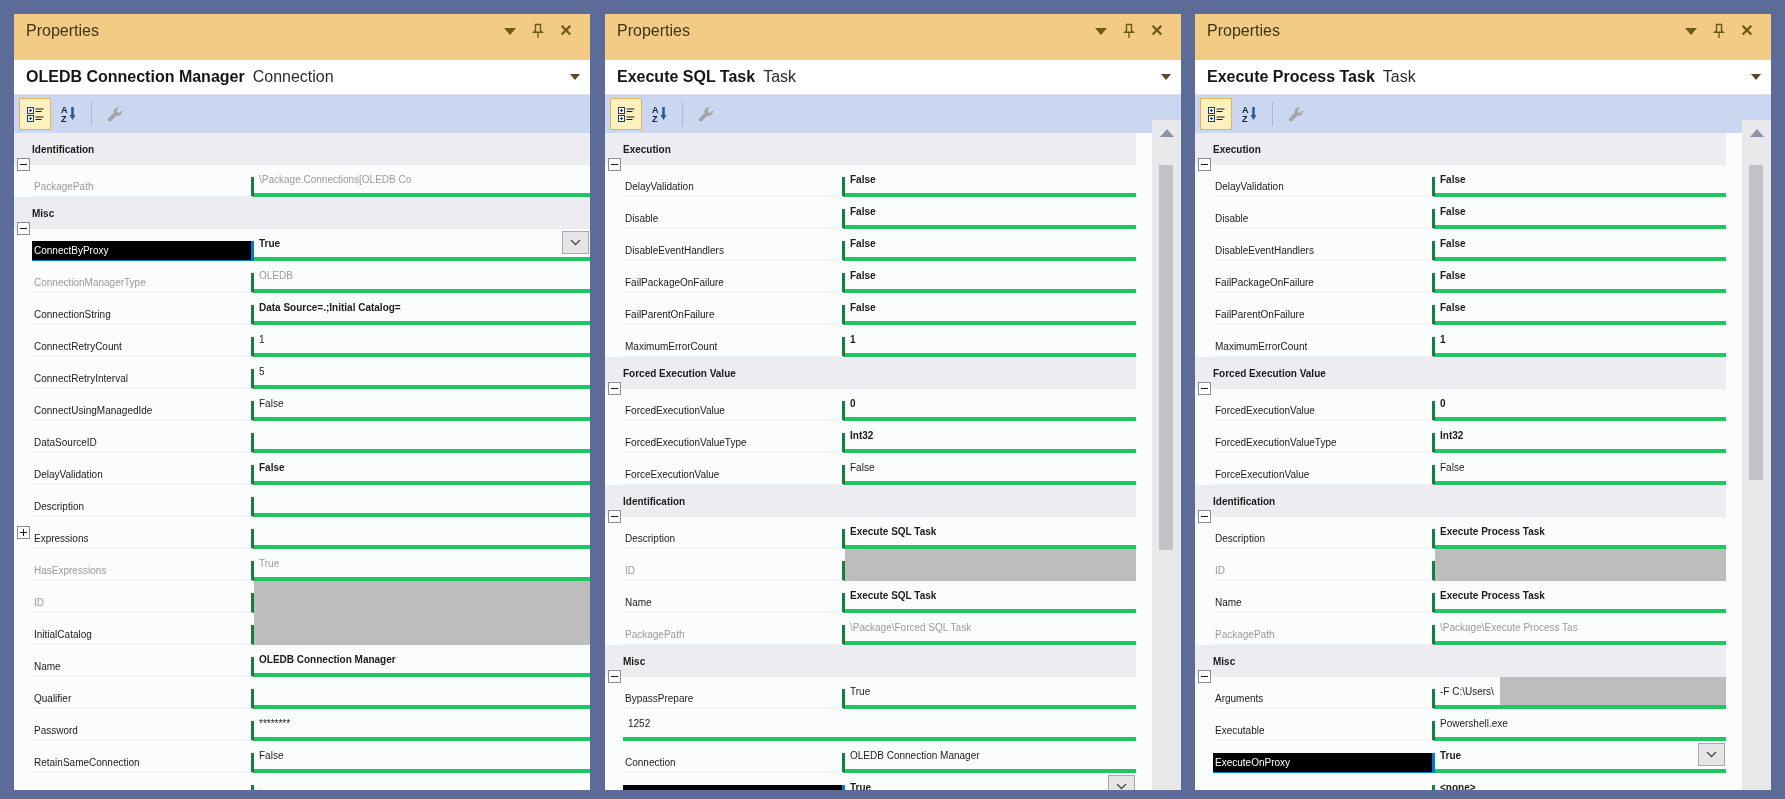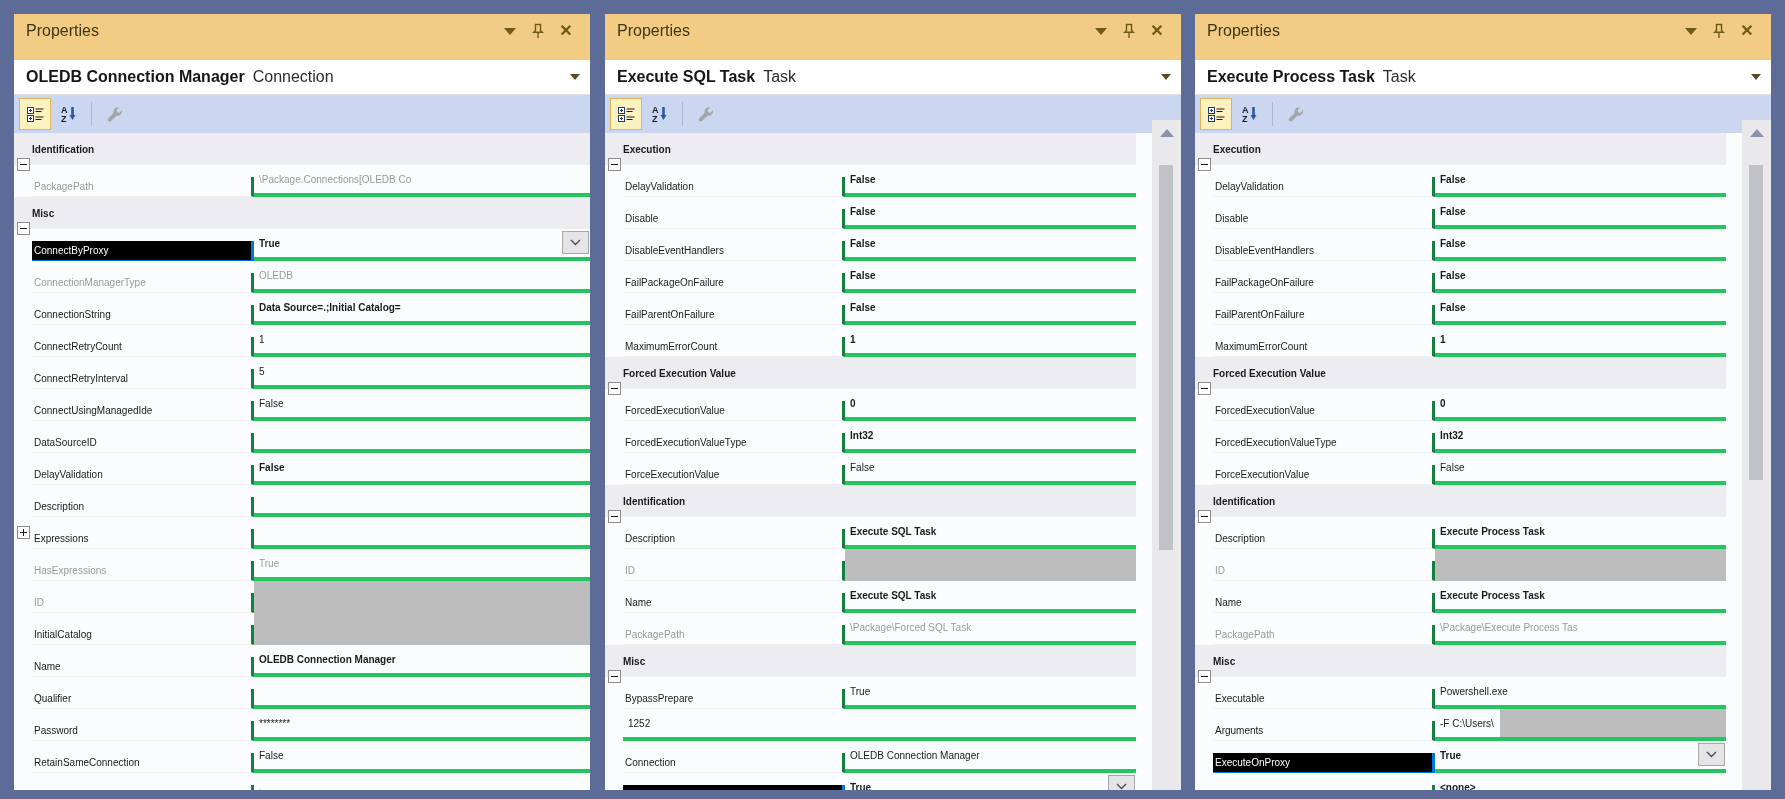--- a/index.html
+++ b/index.html
@@ -669,31 +669,31 @@
           </span>
         </div>
         <div class="row category">
           <span class="rmargin">
             <span class="cbox"></span>
           </span>
           <span class="catlabel">Misc</span>
         </div>
         <div class="row prop">
           <span class="rmargin"></span>
-          <span class="ncell">Executable</span>
-          <span class="vcell">
-            <span class="">Powershell.exe</span>
-          </span>
-        </div>
-        <div class="row prop">
-          <span class="rmargin"></span>
           <span class="ncell">Arguments</span>
           <span class="vcell">
             <span class="">-F C:\Users\</span>
             <span class="redact-fill"></span>
+          </span>
+        </div>
+        <div class="row prop">
+          <span class="rmargin"></span>
+          <span class="ncell">Executable</span>
+          <span class="vcell">
+            <span class="">Powershell.exe</span>
           </span>
         </div>
         <div class="row prop selected">
           <span class="rmargin"></span>
           <span class="ncell">ExecuteOnProxy</span>
           <span class="vcell">
             <span class="boldval">True</span>
             <span class="combo-btn">
               <svg width="11" height="7" viewBox="0 0 11 7">
                 <path d="M1 1l4.5 4.5L10 1" fill="none" stroke="#4a4a4a" stroke-width="1.3"></path>

